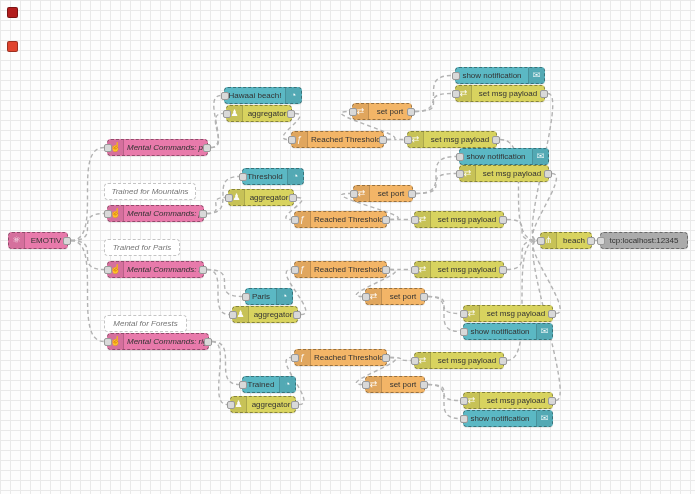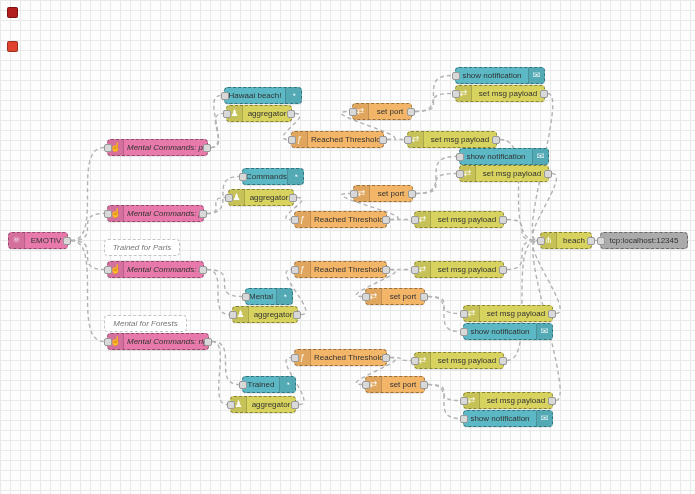--- a/index.html
+++ b/index.html
@@ -99,20 +99,23 @@
       <span class="icon left">⚛</span>
       <span class="lbl">EMOTIV</span>
       <span class="port out"></span>
     </div>
     <div class="node italic" style="left: 107px; top: 139px; width: 101px; background: rgb(232, 122, 171);">
       <span class="icon left">☝</span>
       <span class="lbl">Mental Commands: push</span>
       <span class="port in"></span>
       <span class="port out"></span>
     </div>
+    <div class="node comment italic" style="left: 104px; top: 183px; width: 92px; background: rgb(255, 255, 255);">
+      <span class="lbl">Trained for Mountains</span>
+    </div>
     <div class="node italic" style="left: 107px; top: 205px; width: 97px; background: rgb(232, 122, 171);">
       <span class="icon left">☝</span>
       <span class="lbl">Mental Commands: pull</span>
       <span class="port in"></span>
       <span class="port out"></span>
     </div>
     <div class="node comment italic" style="left: 104px; top: 239px; width: 76px; background: rgb(255, 255, 255);">
       <span class="lbl">Trained for Paris</span>
     </div>
     <div class="node italic" style="left: 107px; top: 261px; width: 97px; background: rgb(232, 122, 171);">
@@ -164,21 +167,21 @@
       <span class="port in"></span>
       <span class="port out"></span>
     </div>
     <div class="node" style="left: 407px; top: 131px; width: 90px; background: rgb(216, 211, 95);">
       <span class="icon left">⇄</span>
       <span class="lbl">set msg payload</span>
       <span class="port in"></span>
       <span class="port out"></span>
     </div>
     <div class="node" style="left: 242px; top: 168px; width: 62px; background: rgb(91, 184, 196);">
-      <span class="lbl">Commands</span>
+      <span class="lbl">Threshold</span>
       <span class="icon right">◔</span>
       <span class="port in"></span>
     </div>
     <div class="node" style="left: 228px; top: 189px; width: 66px; background: rgb(216, 211, 95);">
       <span class="icon left">♟</span>
       <span class="lbl">aggregator</span>
       <span class="port in"></span>
       <span class="port out"></span>
     </div>
     <div class="node" style="left: 294px; top: 211px; width: 93px; background: rgb(243, 181, 103);">
@@ -216,21 +219,21 @@
       <span class="port in"></span>
       <span class="port out"></span>
     </div>
     <div class="node" style="left: 414px; top: 261px; width: 90px; background: rgb(216, 211, 95);">
       <span class="icon left">⇄</span>
       <span class="lbl">set msg payload</span>
       <span class="port in"></span>
       <span class="port out"></span>
     </div>
     <div class="node" style="left: 245px; top: 288px; width: 48px; background: rgb(91, 184, 196);">
-      <span class="lbl">Mental</span>
+      <span class="lbl">Paris</span>
       <span class="icon right">◔</span>
       <span class="port in"></span>
     </div>
     <div class="node" style="left: 232px; top: 306px; width: 66px; background: rgb(216, 211, 95);">
       <span class="icon left">♟</span>
       <span class="lbl">aggregator</span>
       <span class="port in"></span>
       <span class="port out"></span>
     </div>
     <div class="node" style="left: 365px; top: 288px; width: 60px; background: rgb(243, 181, 103);">

